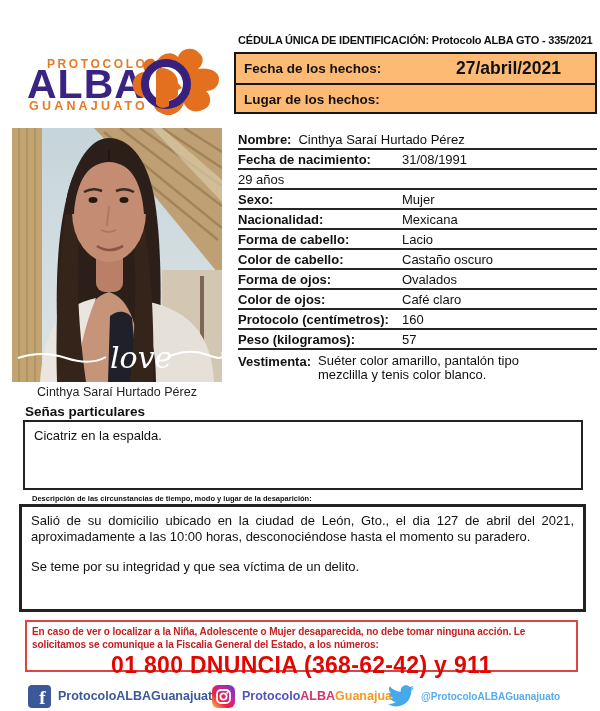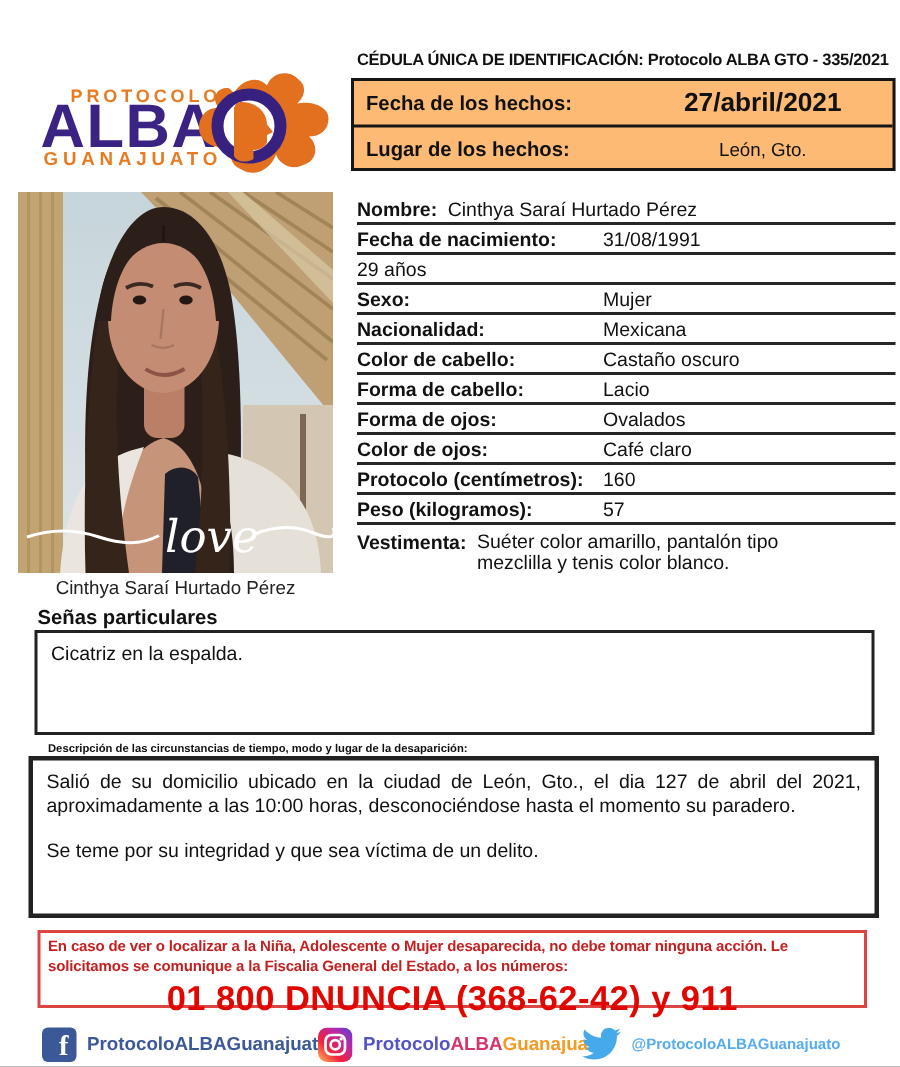--- a/index.html
+++ b/index.html
@@ -80,21 +80,20 @@
   </svg>
 
   <div class="abs cedula-line">CÉDULA ÚNICA DE IDENTIFICACIÓN: Protocolo ALBA GTO - 335/2021</div>
   <div class="abs hbox">
     <div class="hrow">
       <span class="hlabel">Fecha de los hechos:</span>
       <span class="hval1">27/abril/2021</span>
     </div>
     <div class="hrow second">
       <span class="hlabel">Lugar de los hechos:</span>
-      <span class="hval2">León, Gto.</span>
     </div>
   </div>
 
   <svg class="abs photo" width="210" height="254" viewBox="0 0 210 254">
     <defs>
       <linearGradient id="sky" x1="0" y1="0" x2="0" y2="1">
         <stop offset="0" stop-color="#c6d5db"></stop>
           <stop offset="1" stop-color="#dde4e7"></stop>
       </linearGradient>
     </defs>
@@ -165,26 +164,26 @@
     </div>
     <div class="frow cols">
       <span class="lb">Sexo:</span>
       <span class="val">Mujer</span>
     </div>
     <div class="frow cols">
       <span class="lb">Nacionalidad:</span>
       <span class="val">Mexicana</span>
     </div>
     <div class="frow cols">
+      <span class="lb">Forma de cabello:</span>
+      <span class="val">Lacio</span>
+    </div>
+    <div class="frow cols">
       <span class="lb">Color de cabello:</span>
       <span class="val">Castaño oscuro</span>
-    </div>
-    <div class="frow cols">
-      <span class="lb">Forma de cabello:</span>
-      <span class="val">Lacio</span>
     </div>
     <div class="frow cols">
       <span class="lb">Forma de ojos:</span>
       <span class="val">Ovalados</span>
     </div>
     <div class="frow cols">
       <span class="lb">Color de ojos:</span>
       <span class="val">Café claro</span>
     </div>
     <div class="frow cols">

